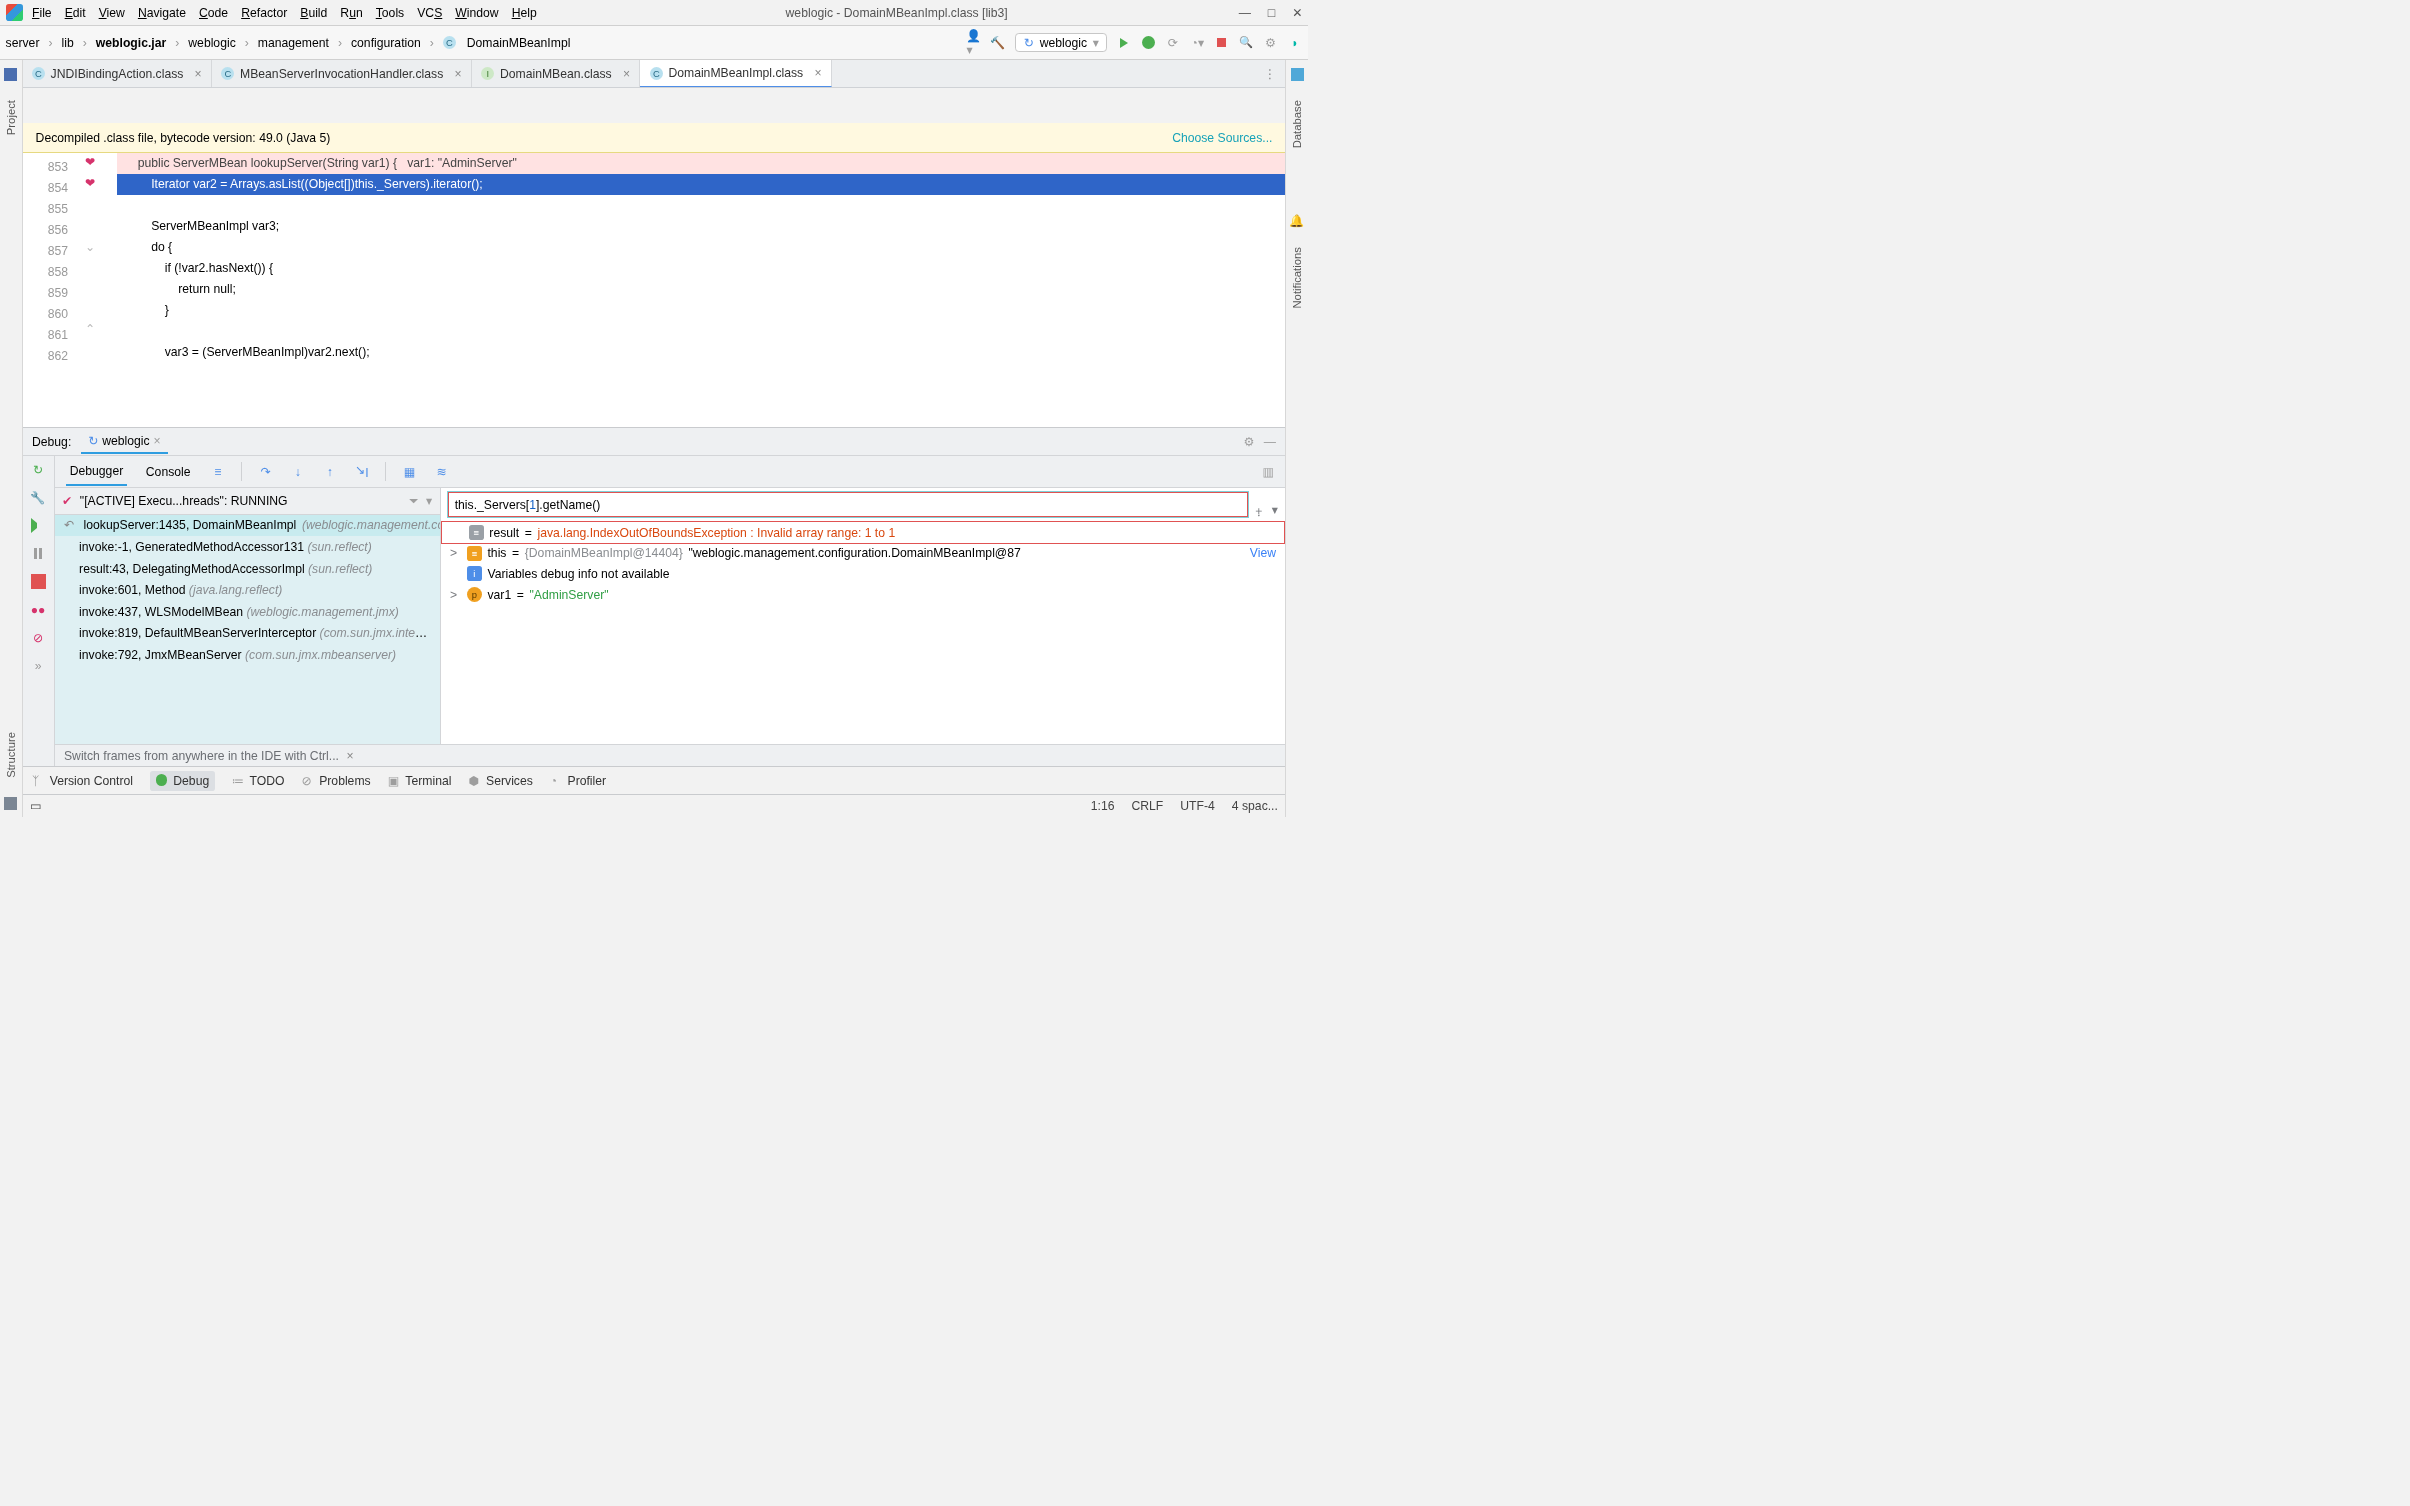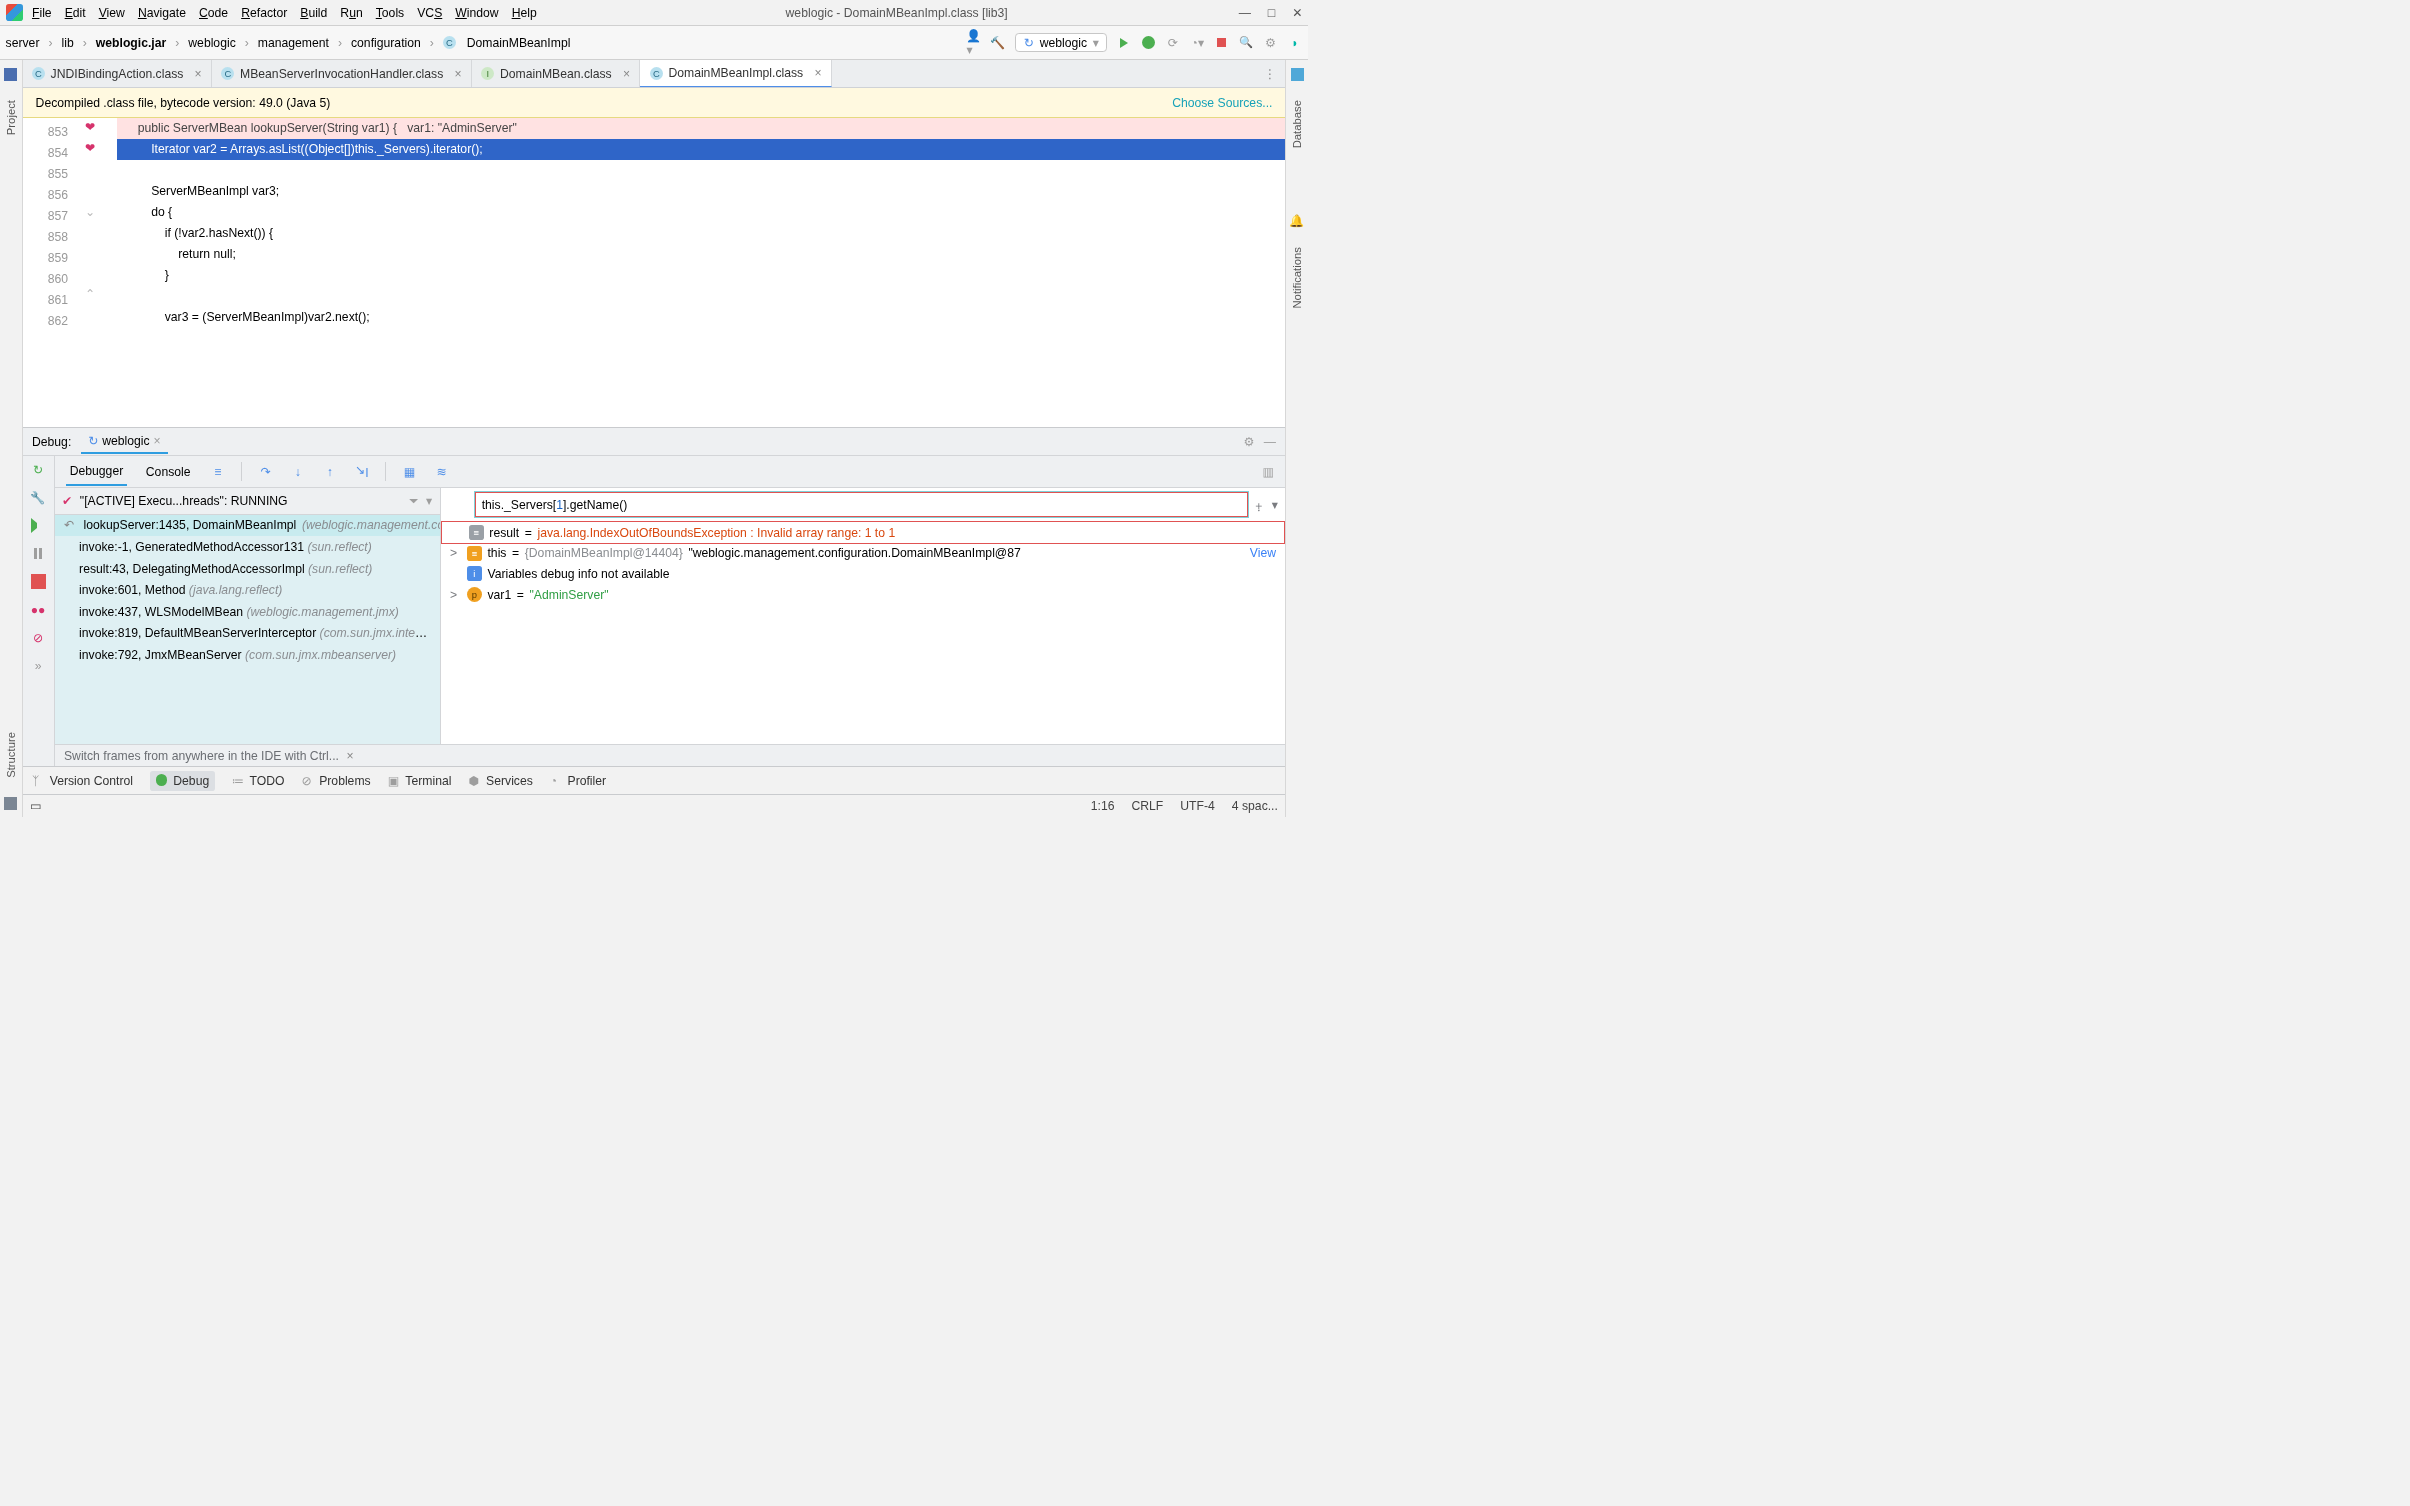--- a/index.html
+++ b/index.html
@@ -38,21 +38,21 @@
 
 
 .tabs { height: 28px; display:flex; align-items:stretch; background:#eceef0; border-bottom:0.9px solid #cfd2d6; }
 .tab { display:flex; align-items:center; gap:5.6px; padding:0 9.4px; border-right:0.9px solid #d6d8db; color:#333; }
 .tab .tabicn { width:13px; height:13px; border-radius:50%; background:#b8e0ef; color:#2b6d87; font-size:9.4px; display:inline-flex; align-items:center; justify-content:center; }
 .tab.active { background:#fff; border-bottom:1.9px solid #4e8ee8; }
 .tab .x { color:#888; margin-left:5.6px; }
 .tabs .more { margin-left:auto; padding:0 9.4px; color:#888; display:flex; align-items:center; }
 
 
-.banner { background:#fff9e0; border-bottom:0.9px solid #e6d980; padding:7.5px 13px; display:flex; align-items:center; }
+.banner { background:#fff9e0; border-bottom:0.9px solid #e6d980; padding:7.5px 13px; display:flex; align-items:center;margin-top:35px; }
 .banner .link { margin-left:auto; color:#17a2b8; }
 
 
 .editor { flex:1; display:flex; min-height:0; background:#fff; font-family:"JetBrains Mono","Consolas",monospace; font-size:13px; overflow:hidden; }
 .gutter-lines { width:53px; text-align:right; color:#9a9a9a; padding:3.8px 7.5px 0 0; background:#fff; border-right:0; }
 .gutter-marks { width:41px; background:#fff; position:relative; }
 .gutter-marks .mark { position:absolute; left:9.4px; }
 .codearea { flex:1; position:relative; }
 .codeline { height:21px; line-height:21px; white-space:pre; padding-left:7.5px; }
 .codeline.cut { color:#444; background: #ffe2e2; }
@@ -79,21 +79,21 @@
 .frames { width:386px; border-right:0.9px solid #d3d5d8; display:flex; flex-direction:column; background:#dff0f3; min-width:0; }
 .frames-head { display:flex; align-items:center; gap:7.5px; padding:5.6px 7.5px; background:#eef0f2; border-bottom:0.9px solid #d3d5d8; }
 .frames-head .chk { color:#d6336c; }
 .frames-list { flex:1; overflow:hidden; }
 .frame-row { padding:3.8px 9.4px 3.8px 24.5px; white-space:nowrap; overflow:hidden; text-overflow:ellipsis; }
 .frame-row.top { background:#c8ebef; padding-left:9.4px; display:flex; gap:5.6px; align-items:center; }
 .frame-row .pkg { color:#8a8d91; font-style:italic; }
 .frame-row .back { color:#888; margin-right:3.8px; }
 
 .vars { flex:1; display:flex; flex-direction:column; background:#fff; min-width:0; }
-.eval { display:flex; align-items:center; gap:7.5px; padding:3.8px 7.5px;margin-left:27px; }
+.eval { display:flex; align-items:flex-end; gap:7.5px; padding:3.8px 7.5px; }
 .eval-input { flex:1; border:1.9px solid #e05252; outline:1.9px solid #7fd1d9; padding:3.8px 5.6px; font-family:"Consolas",monospace; font-size:13px; background:#fff; }
 .eval-input .br { color:#1462c6; }
 .eval .icns { display:flex; gap:9.4px; color:#7a7c80; }
 
 .var-rows { flex:1; padding:1.9px 0; }
 .var-row { display:flex; align-items:center; gap:5.6px; padding:2.8px 9.4px; white-space:nowrap; overflow:hidden; }
 .var-row.boxed { outline:1.9px solid #e05252; margin:0 1.9px; }
 .var-row .arrow { width:11.3px; color:#7a7c80; }
 .var-row .badge { width:15px; height:15px; border-radius:2.8px; display:inline-flex; align-items:center; justify-content:center; font-size:9.4px; color:#fff; }
 .badge.bE { background:#9aa0a6; } .badge.bF { background:#f0a020; } .badge.bI { background:#4e8ee8; } .badge.bP { background:#f0a020; color:#5a3b00; border-radius:50%; }

